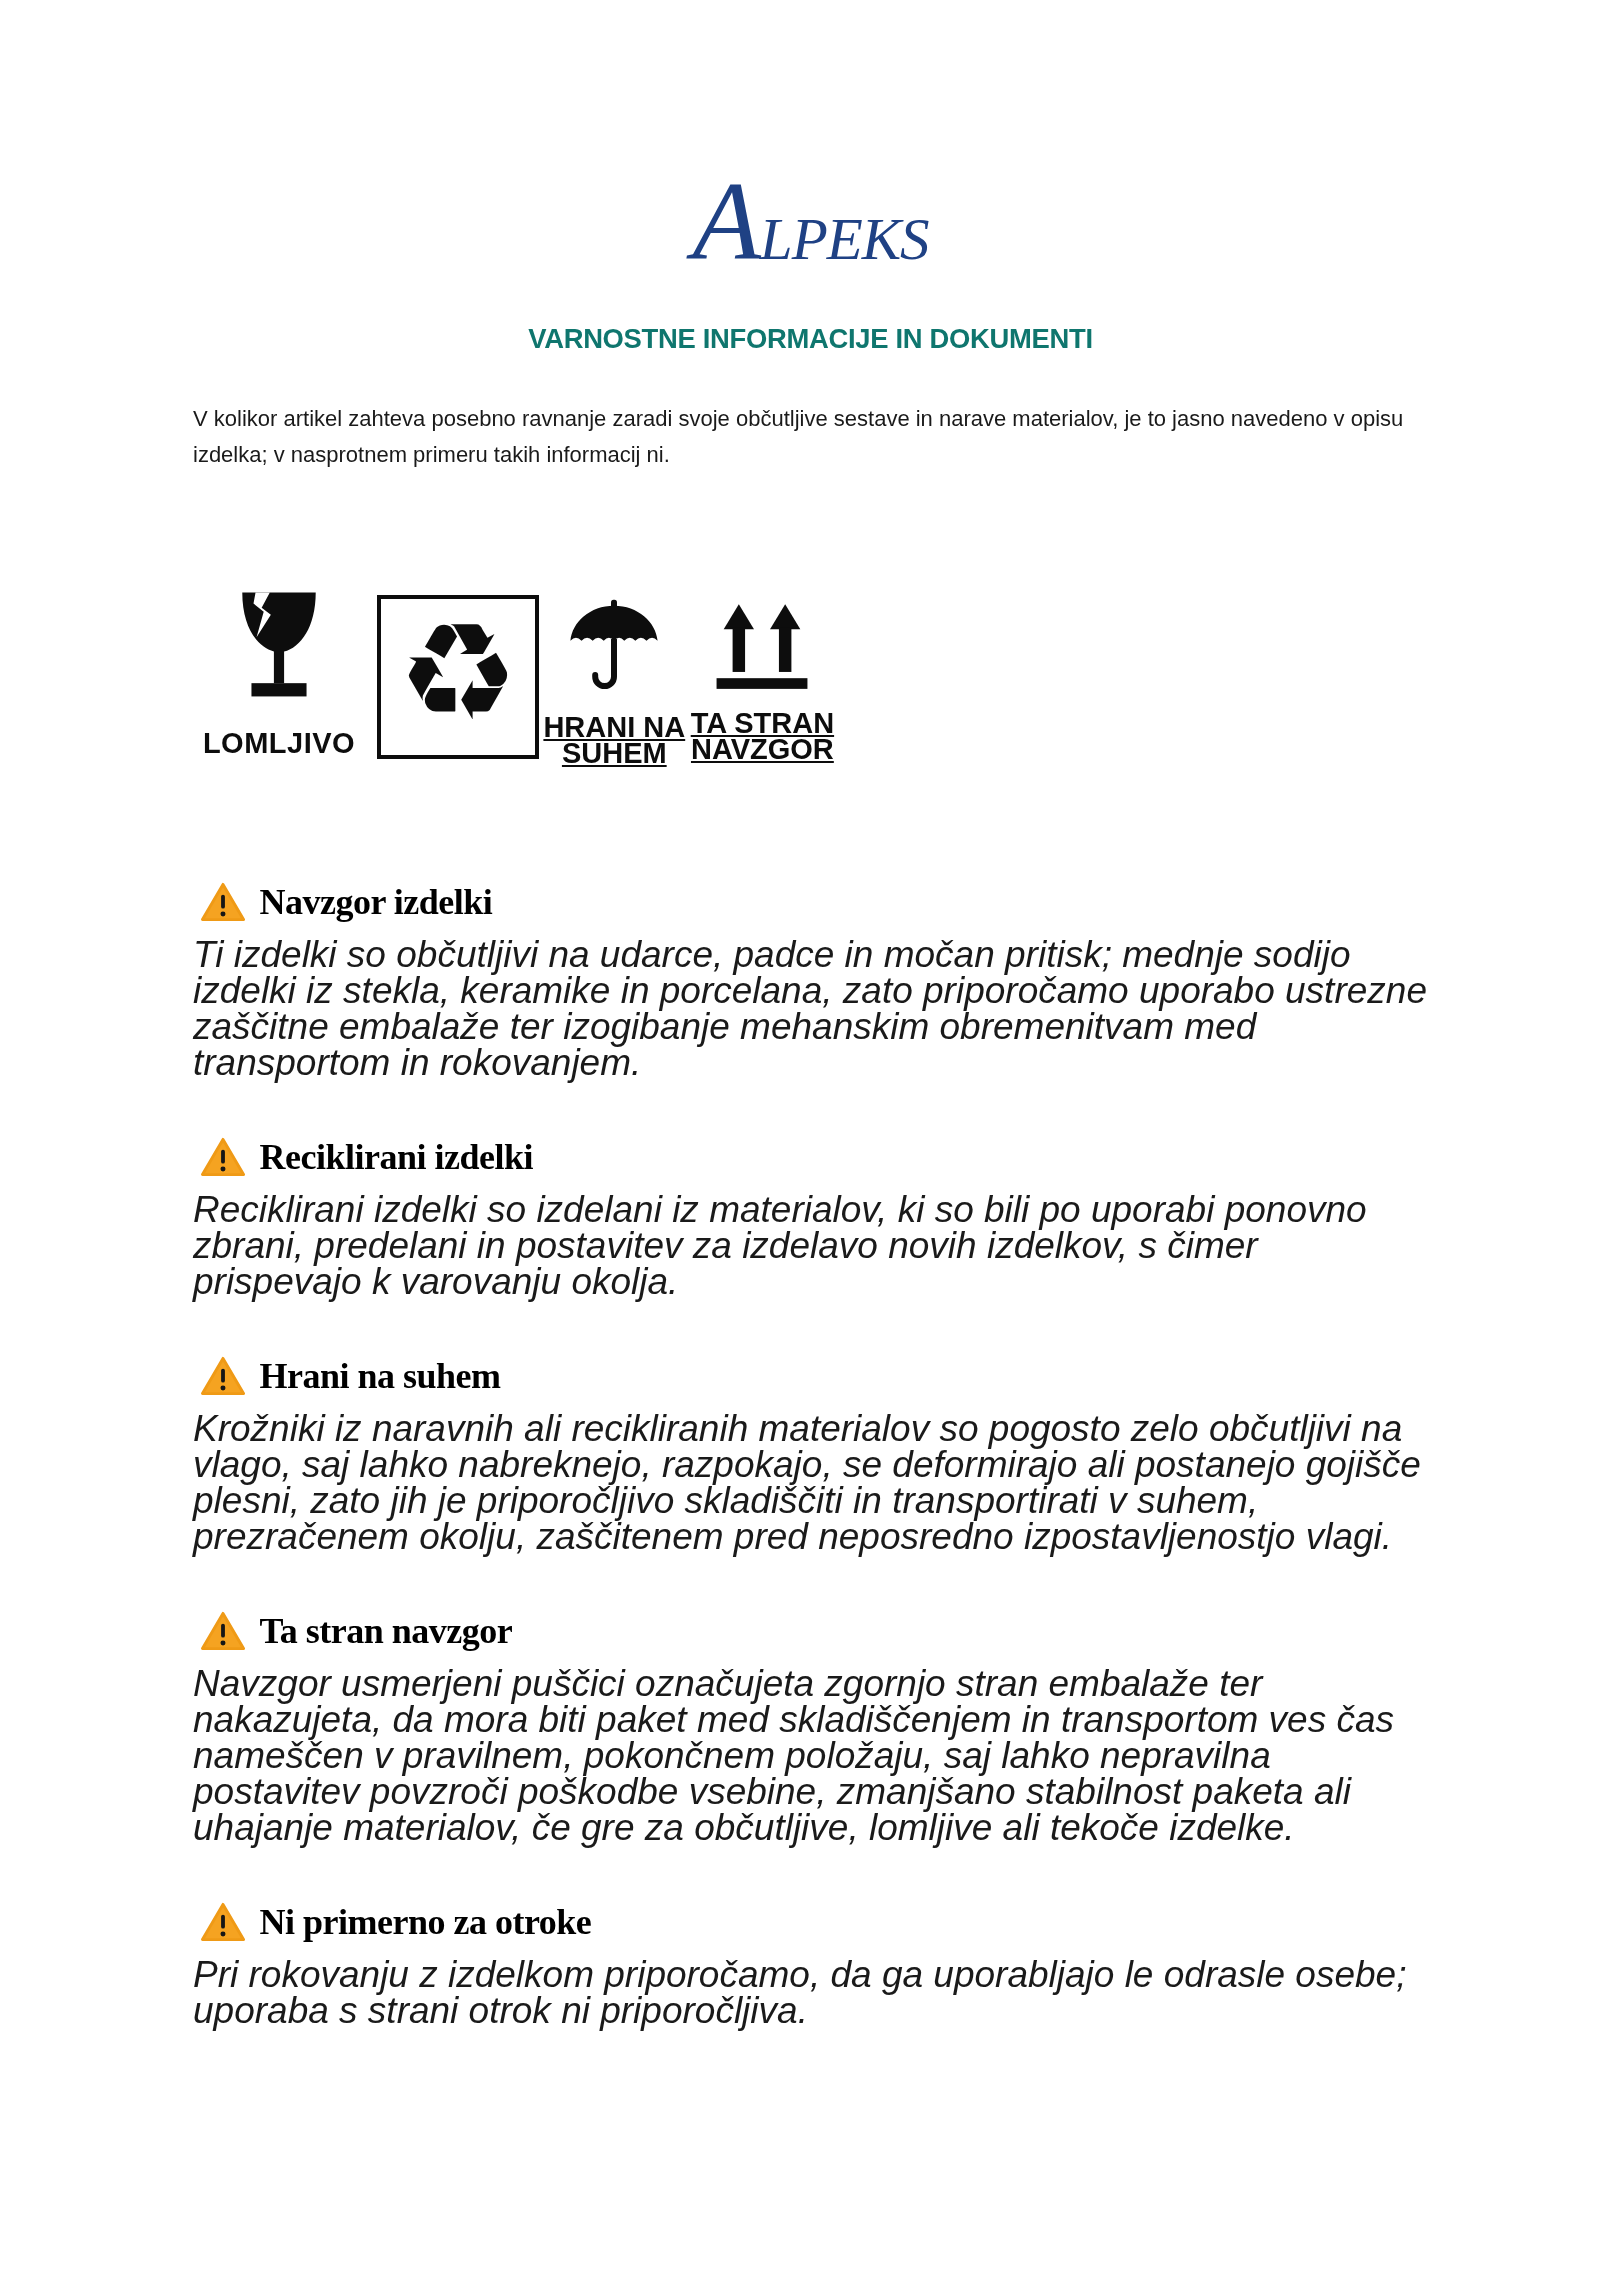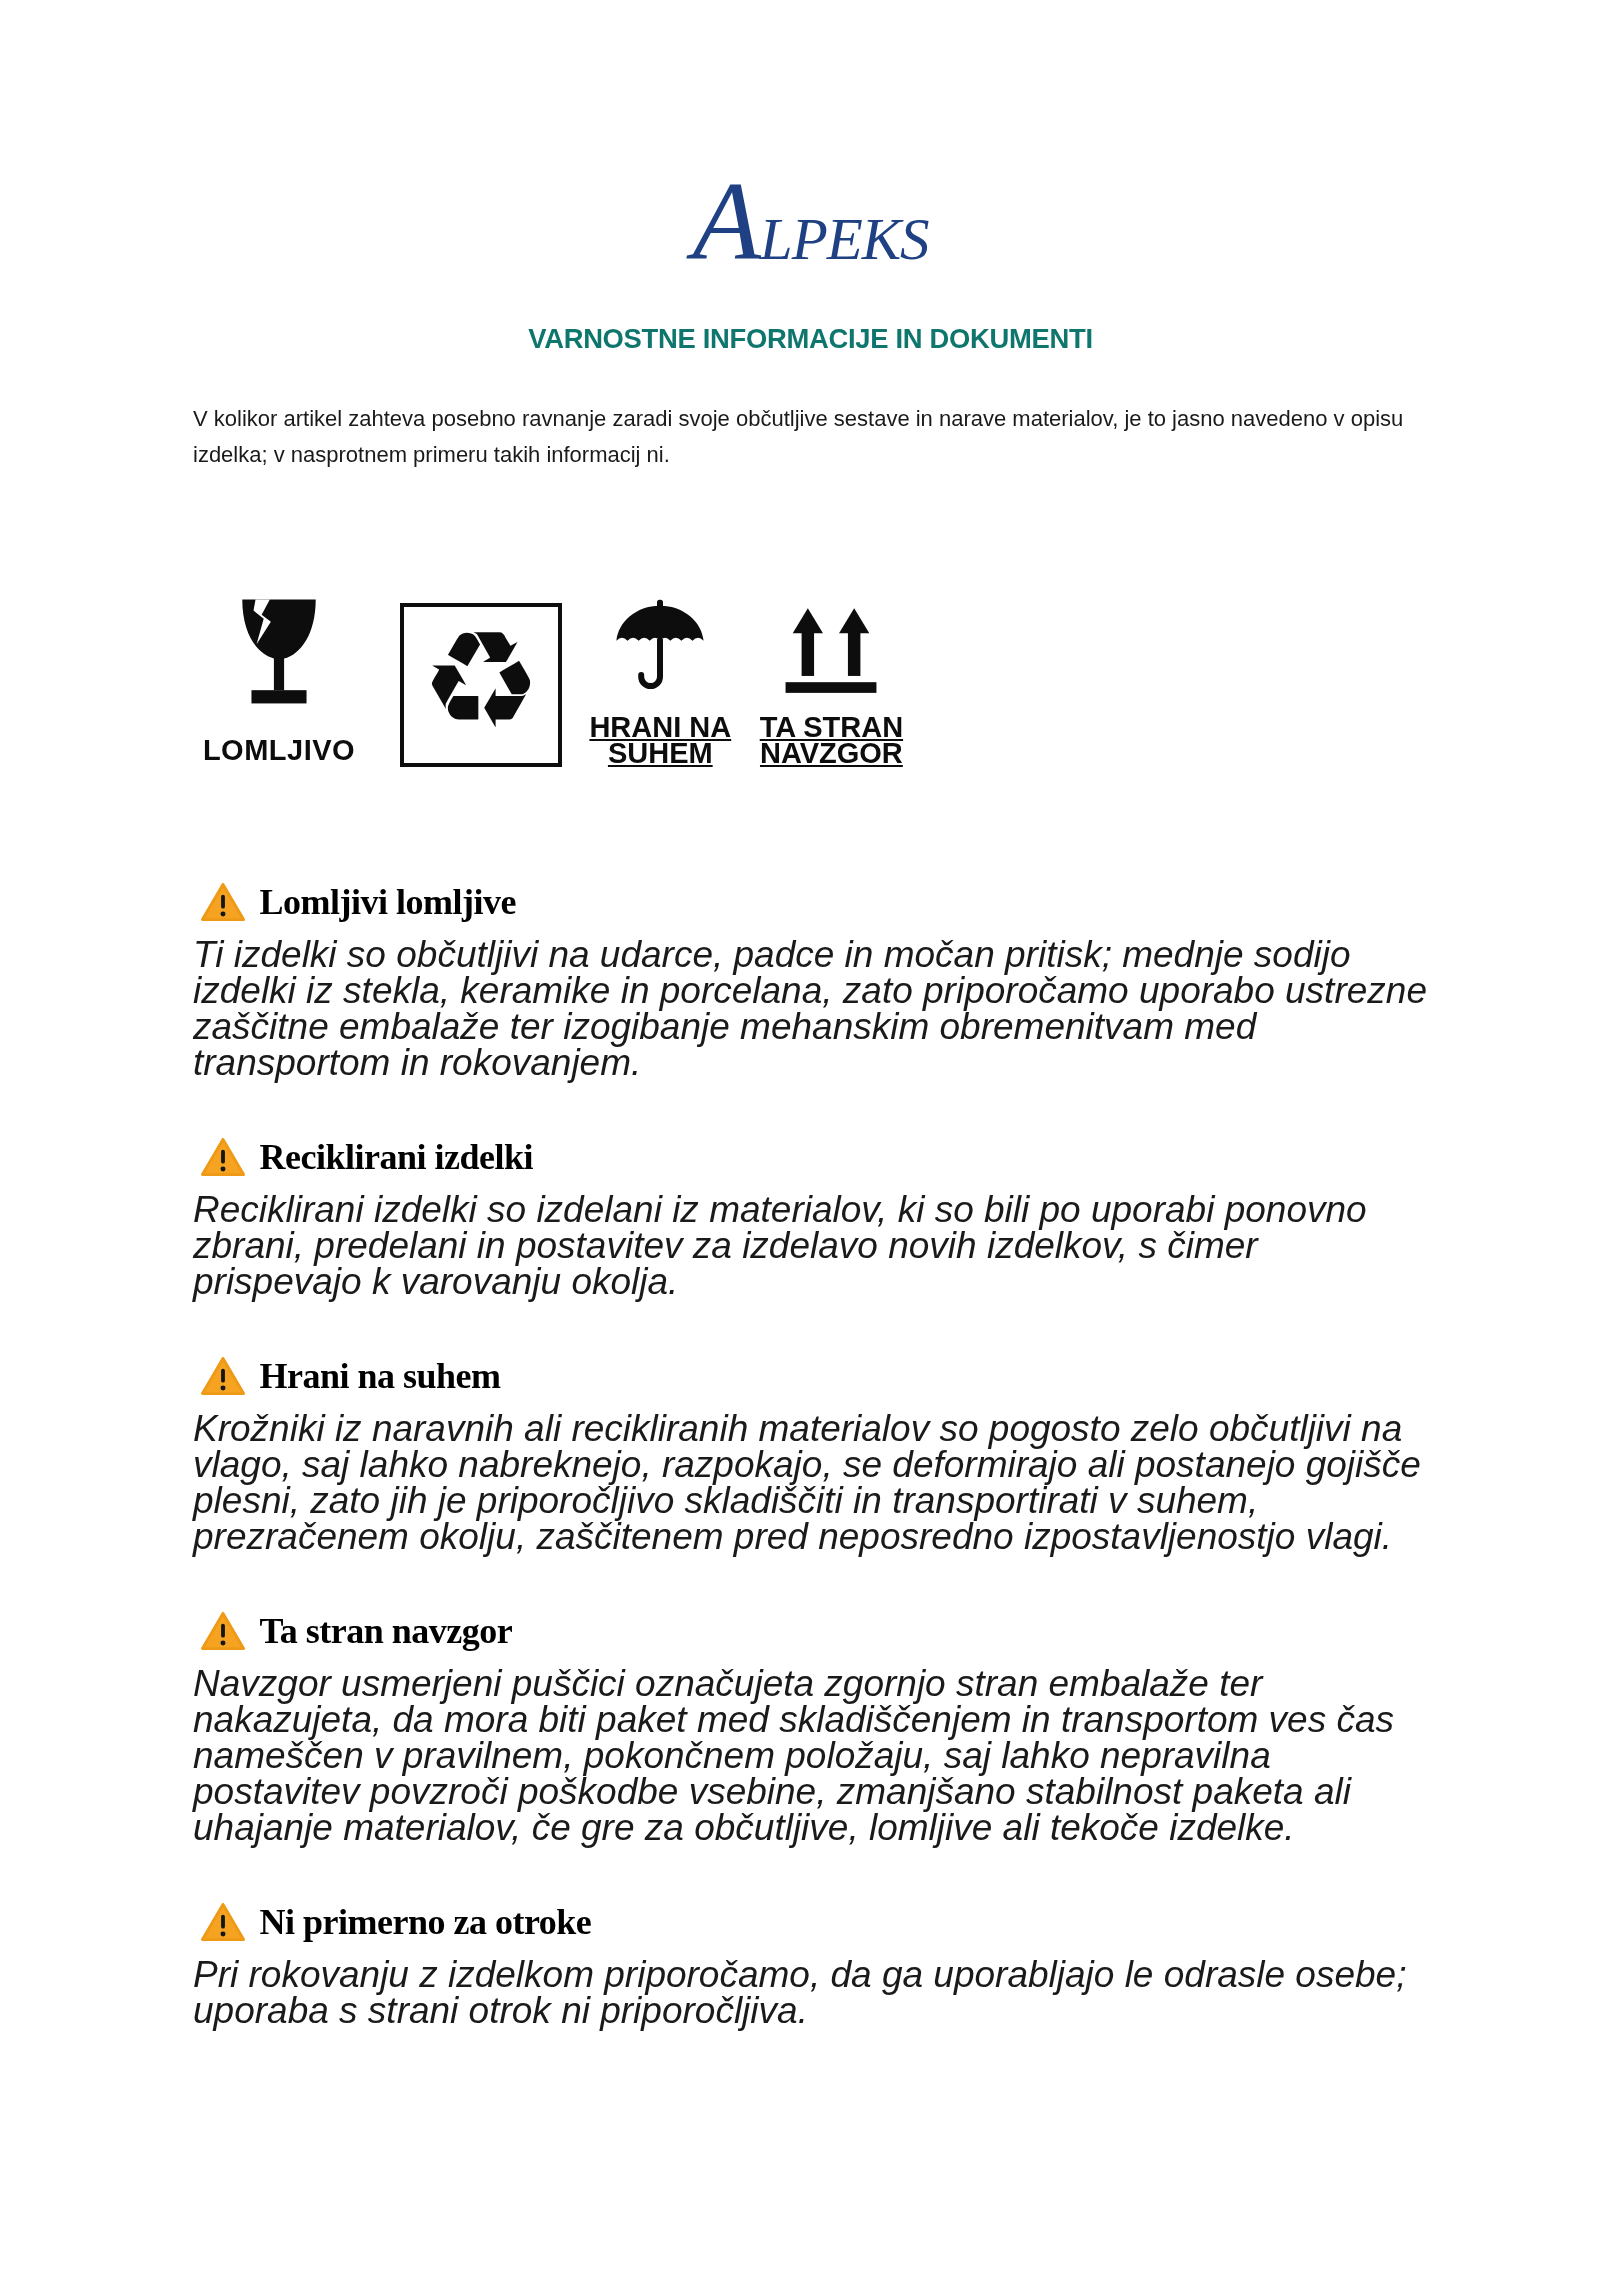--- a/index.html
+++ b/index.html
@@ -45,22 +45,21 @@
   .intro {
     margin-top: 46px;
     font-size: 22px;
     line-height: 36px;
   }
 
   
   .symbols-row {
     margin-top: 116px;
     display: flex;
-    align-items: flex-end;
-    gap: 23px;
+    align-items: flex-start;
   }
   .symbol-cell { display: flex; flex-direction: column; align-items: center; }
   .cell-fragile { width: 172px; }
   .cell-recycle { width: 162px; margin-left: 11.8px; margin-top: 5.9px; }
   .cell-dry     { width: 147px; margin-left: 2px;  margin-top: 8.8px; }
   .cell-up      { width: 157px; margin-left: -3.9px; margin-top: 10.8px; }
 
   .symbol-label {
     font-weight: bold;
     color: #0d0d0d;
@@ -177,21 +176,21 @@
 
       <div class="section">
         <div class="section-heading">
           <span class="warning-tri">
             <svg width="44" height="40" viewBox="0 0 60 54">
               <polygon points="30,3 58,51 2,51" fill="#f5a321" stroke="#ef9a16" stroke-width="4" stroke-linejoin="round"></polygon>
               <rect x="27.4" y="17" width="5.2" height="19" rx="2.6" fill="#161616"></rect>
               <circle cx="30" cy="43.5" r="3.4" fill="#161616"></circle>
             </svg>
           </span>
-          <h2>Lomljivi lomljive</h2>
+          <h2>Navzgor izdelki</h2>
         </div>
         <p class="section-body">Ti izdelki so občutljivi na udarce, padce in močan pritisk; mednje sodijo izdelki iz stekla, keramike in porcelana, zato priporočamo uporabo ustrezne zaščitne embalaže ter izogibanje mehanskim obremenitvam med transportom in rokovanjem.</p>
       </div>
 
       <div class="section">
         <div class="section-heading">
           <span class="warning-tri">
             <svg width="44" height="40" viewBox="0 0 60 54">
               <polygon points="30,3 58,51 2,51" fill="#f5a321" stroke="#ef9a16" stroke-width="4" stroke-linejoin="round"></polygon>
               <rect x="27.4" y="17" width="5.2" height="19" rx="2.6" fill="#161616"></rect>

